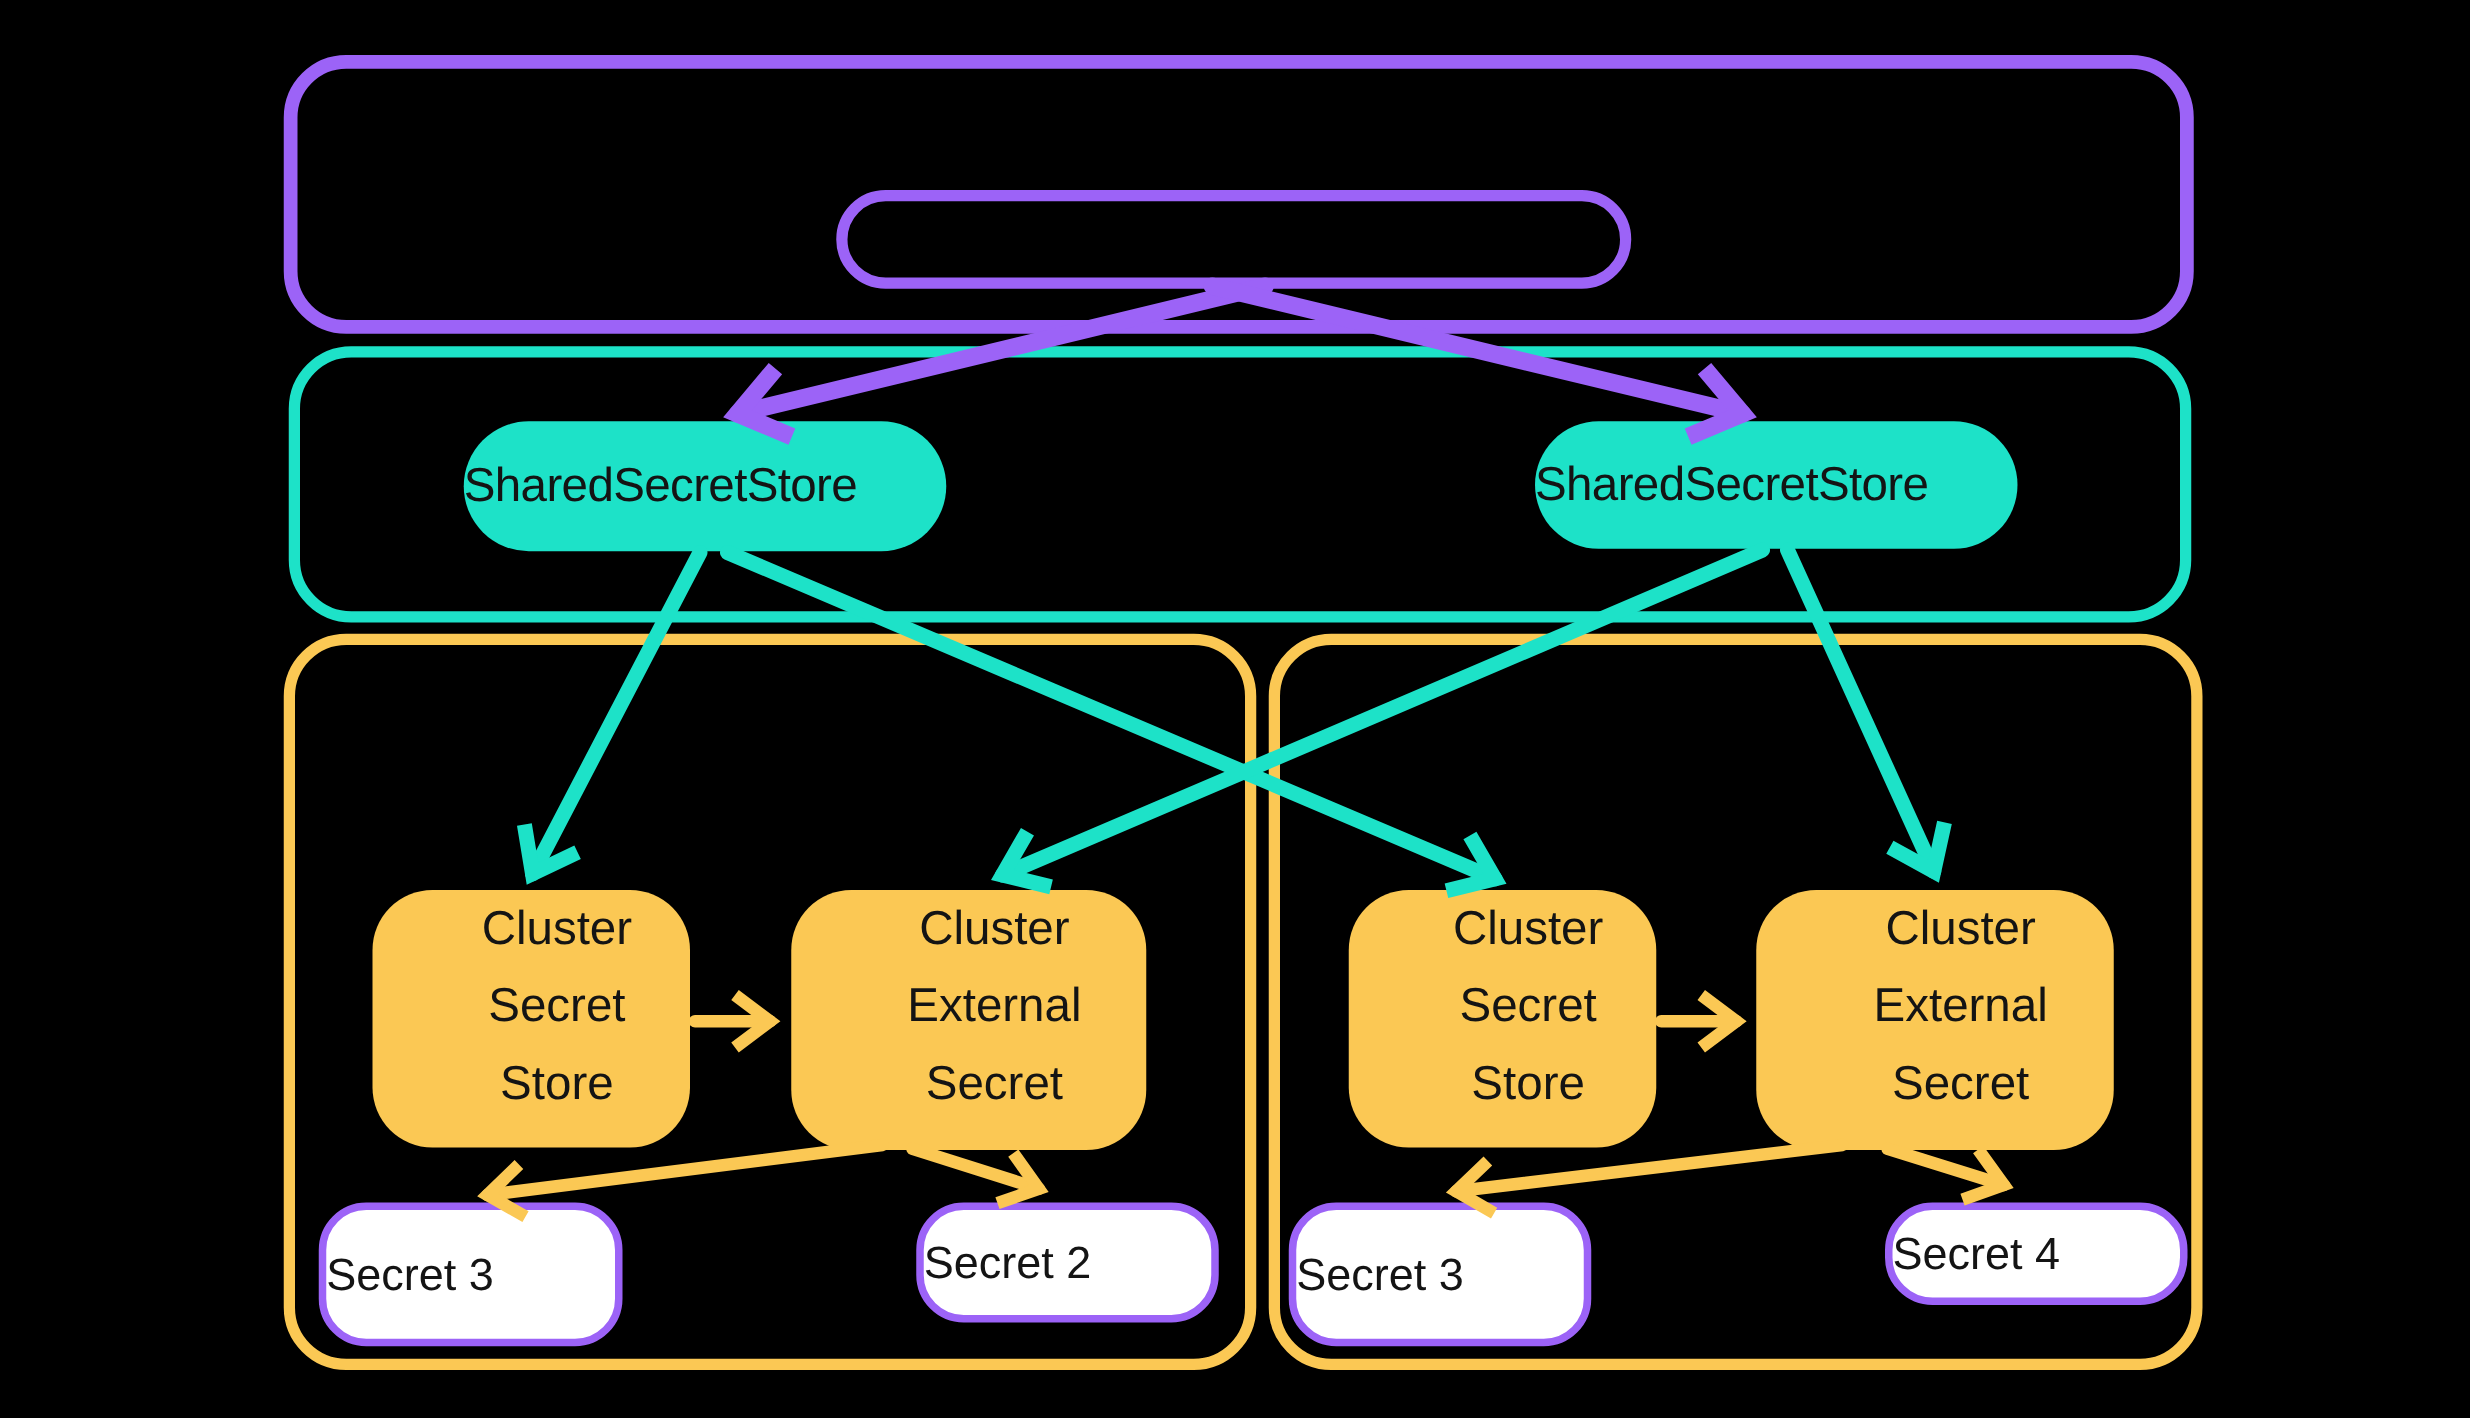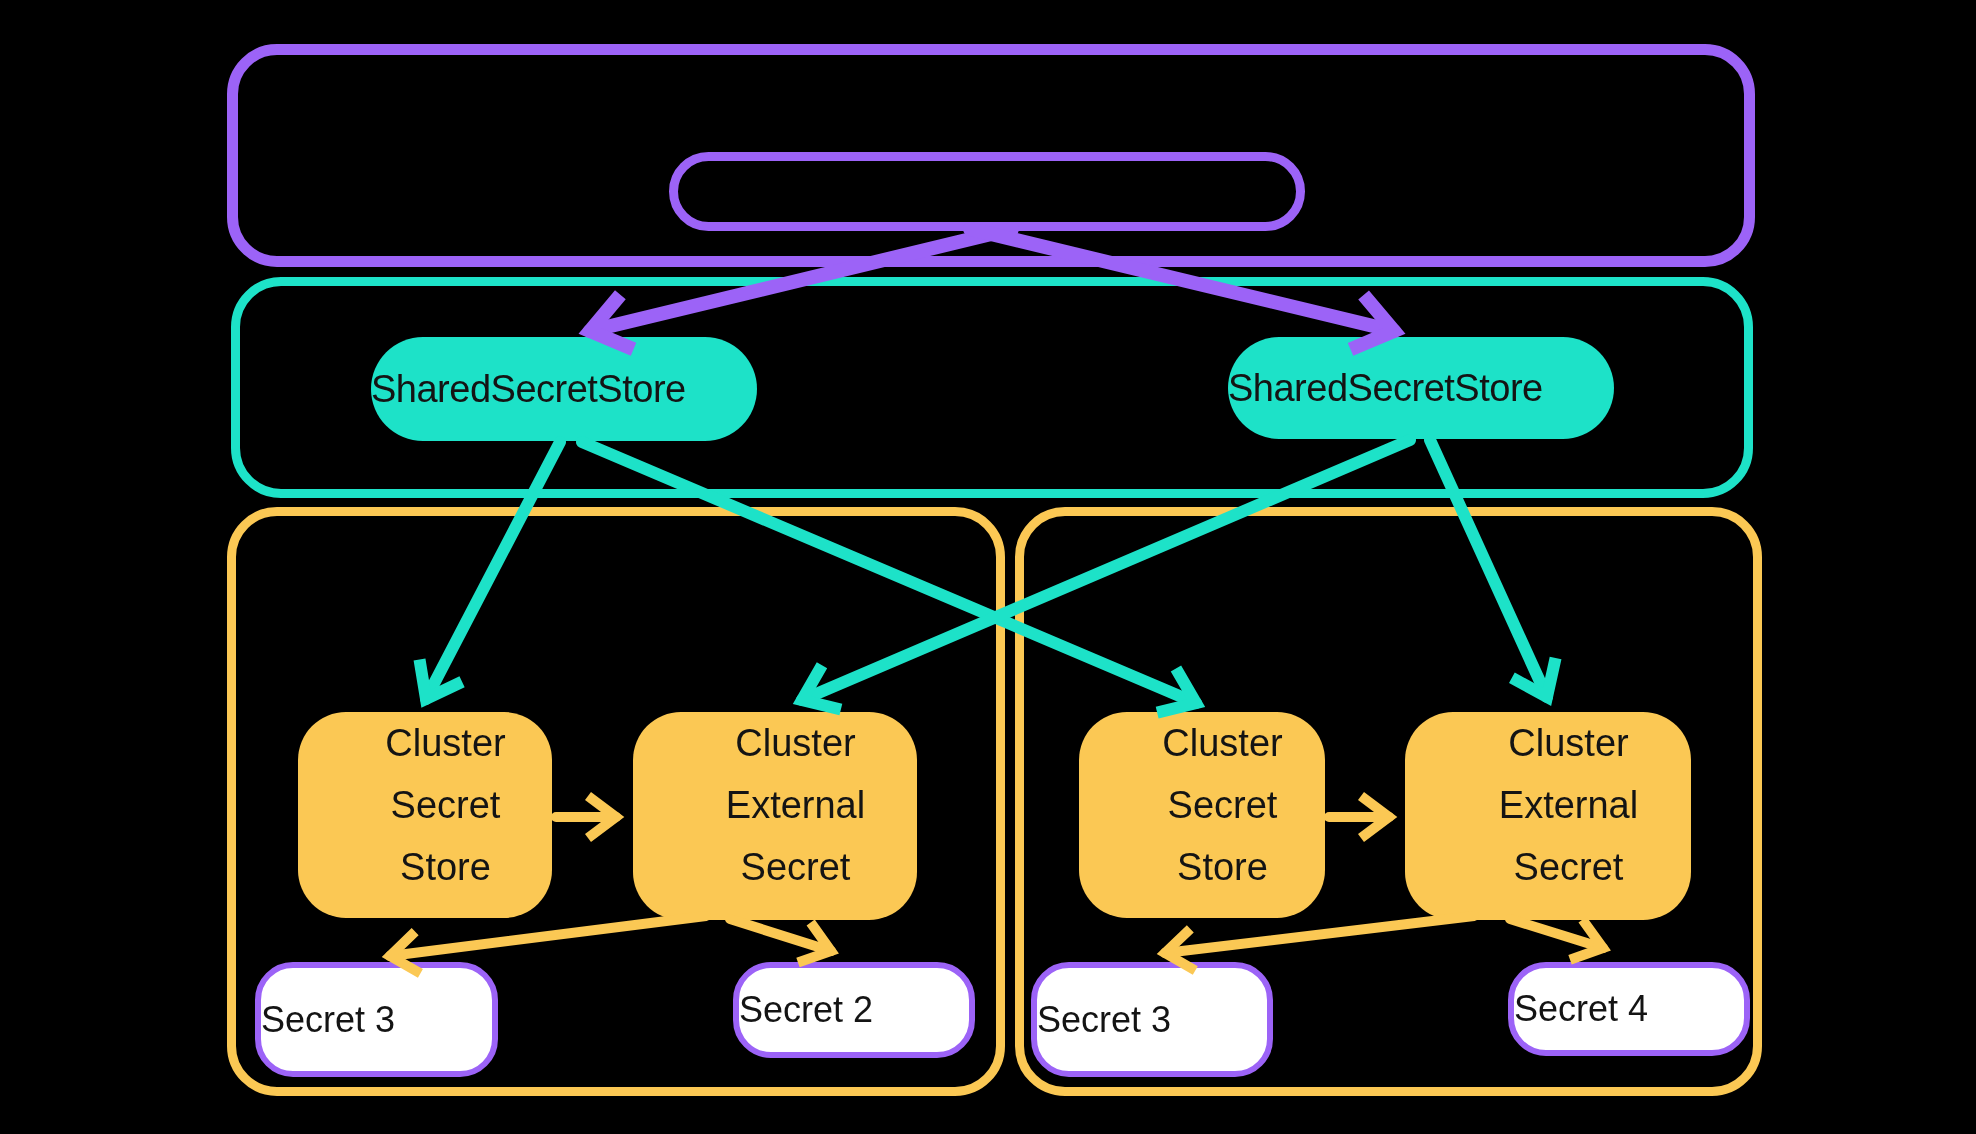--- a/index.html
+++ b/index.html
@@ -61,21 +61,21 @@
 
   .secret-pill {
     background: var(--secret_fill, #FFFFFF);
     border: 6px solid var(--purple, #9C63F7);
     border-radius: 38px;
     font-size: 36px;
   }
   #secret-1 { left: 255px;  top: 962px; width: 243px; height: 115px; }
   #secret-2 { left: 733px;  top: 962px; width: 242px; height: 96px; }
   #secret-3 { left: 1031px; top: 962px; width: 242px; height: 115px; }
-  #secret-4 { left: 1508px; top: 962px; width: 242px; height: 94px; }
+  #secret-4 { left: 1508px; top: 962px; width: 242px; height: 82px; }
 
   
   #edges-layer {
     position: absolute;
     left: 0; top: 0;
     width: 1976px; height: 1134px;
     pointer-events: none;
   }
   .edge { fill: none; stroke-linecap: round; stroke-linejoin: round; }
   .edge-purple { stroke: var(--purple, #9C63F7); stroke-width: 14px; }

